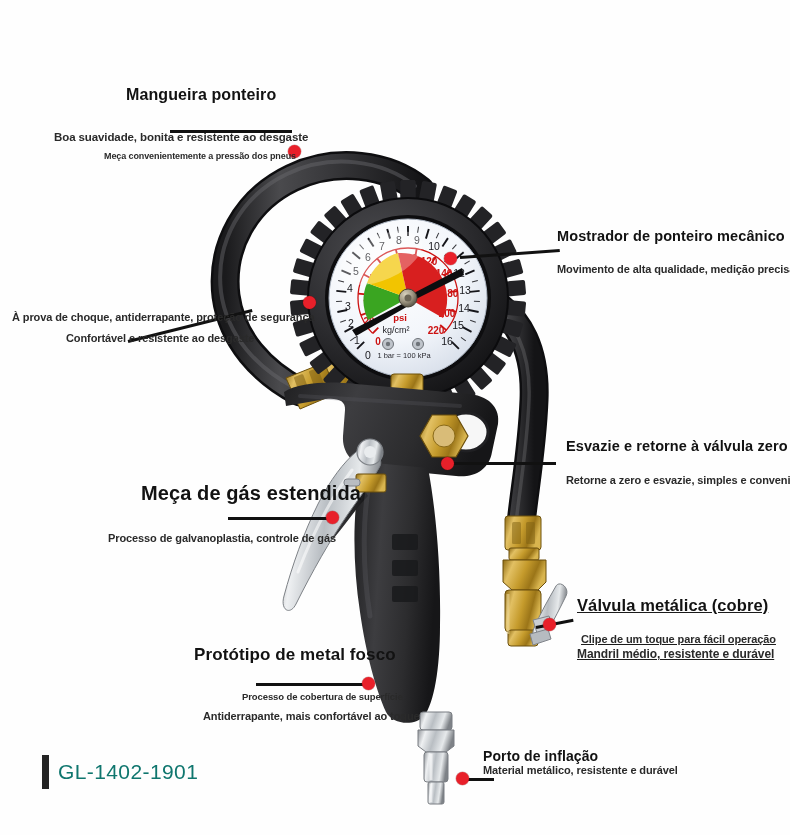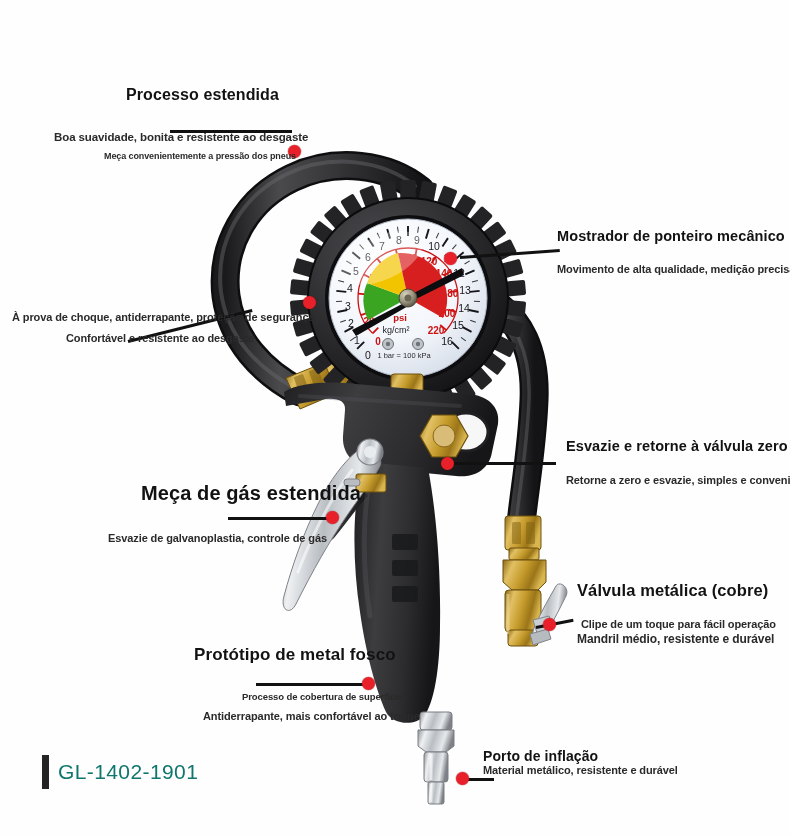--- a/index.html
+++ b/index.html
@@ -417,21 +417,21 @@
   <div class="dot" style="left:288px; top:145px;"></div>
   <div class="dot" style="left:303px; top:296px;"></div>
   <div class="dot" style="left:444px; top:252px;"></div>
   <div class="dot" style="left:441px; top:457px;"></div>
   <div class="dot" style="left:326px; top:511px;"></div>
   <div class="dot" style="left:543px; top:618px;"></div>
   <div class="dot" style="left:362px; top:677px;"></div>
   <div class="dot" style="left:456px; top:772px;"></div>
 
   <div class="callout" style="left:54px; top:86px;">
-    <div class="title" style="font-size:16px; margin-left:72px;">Processo estendida</div>
+    <div class="title" style="font-size:16px; margin-left:72px;">Mangueira ponteiro</div>
     <div class="sub" style="font-size:11.5px; margin-top:27px;">Boa suavidade, bonita e resistente ao desgaste</div>
     <div class="sub" style="font-size:9px; margin-top:8px; margin-left:50px;">Meça convenientemente a pressão dos pneus</div>
   </div>
 
   <div class="callout" style="left:12px; top:305px;">
     <div class="sub" style="font-size:11px; margin-top:6px;">À prova de choque, antiderrapante, proteção de segurança</div>
     <div class="sub" style="font-size:11px; margin-top:9px; margin-left:54px;">Confortável e resistente ao desgaste</div>
   </div>
 
   <div class="callout" style="left:557px; top:228px;">
@@ -439,24 +439,24 @@
     <div class="sub" style="font-size:11px; margin-top:19px;">Movimento de alta qualidade, medição precisa</div>
   </div>
 
   <div class="callout" style="left:566px; top:438px;">
     <div class="title" style="font-size:14.5px;">Esvazie e retorne à válvula zero (cobre)</div>
     <div class="sub" style="font-size:11px; margin-top:20px;">Retorne a zero e esvazie, simples e conveniente</div>
   </div>
 
   <div class="callout" style="left:108px; top:482px;">
     <div class="title" style="font-size:20px; margin-left:33px;">Meça de gás estendida</div>
-    <div class="sub" style="font-size:11px; margin-top:27px;">Esvazie de galvanoplastia, controle de gás</div>
-  </div>
-
-  <div class="callout" style="left:577px; top:581px;">
+    <div class="sub" style="font-size:11px; margin-top:27px;">Processo de galvanoplastia, controle de gás</div>
+  </div>
+
+  <div class="callout" style="left:577px; top:596px;text-decoration:underline;">
     <div class="title" style="font-size:16.5px;">Válvula metálica (cobre)</div>
     <div class="sub" style="font-size:11px; margin-top:18px; margin-left:4px;">Clipe de um toque para fácil operação</div>
     <div class="sub" style="font-size:12px; margin-top:2px;">Mandril médio, resistente e durável</div>
   </div>
 
   <div class="callout" style="left:194px; top:645px;">
     <div class="title" style="font-size:17px;">Protótipo de metal fosco</div>
     <div class="sub" style="font-size:9.5px; margin-top:26px; margin-left:48px;">Processo de cobertura de superfície</div>
     <div class="sub" style="font-size:11px; margin-top:8px; margin-left:9px;">Antiderrapante, mais confortável ao toque</div>
   </div>

